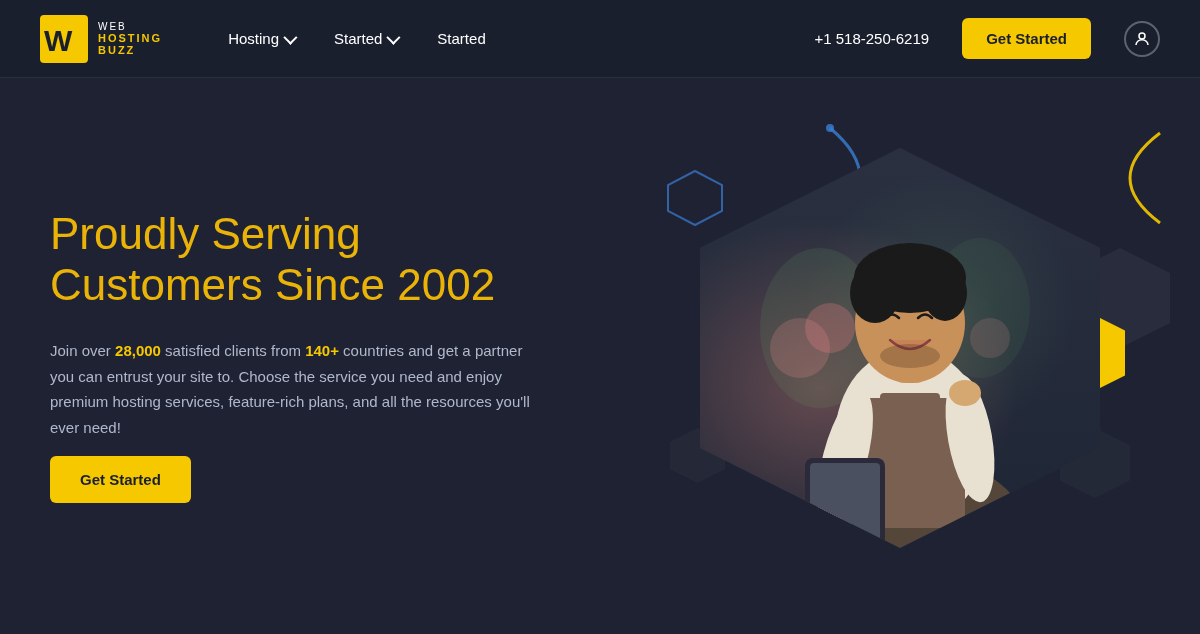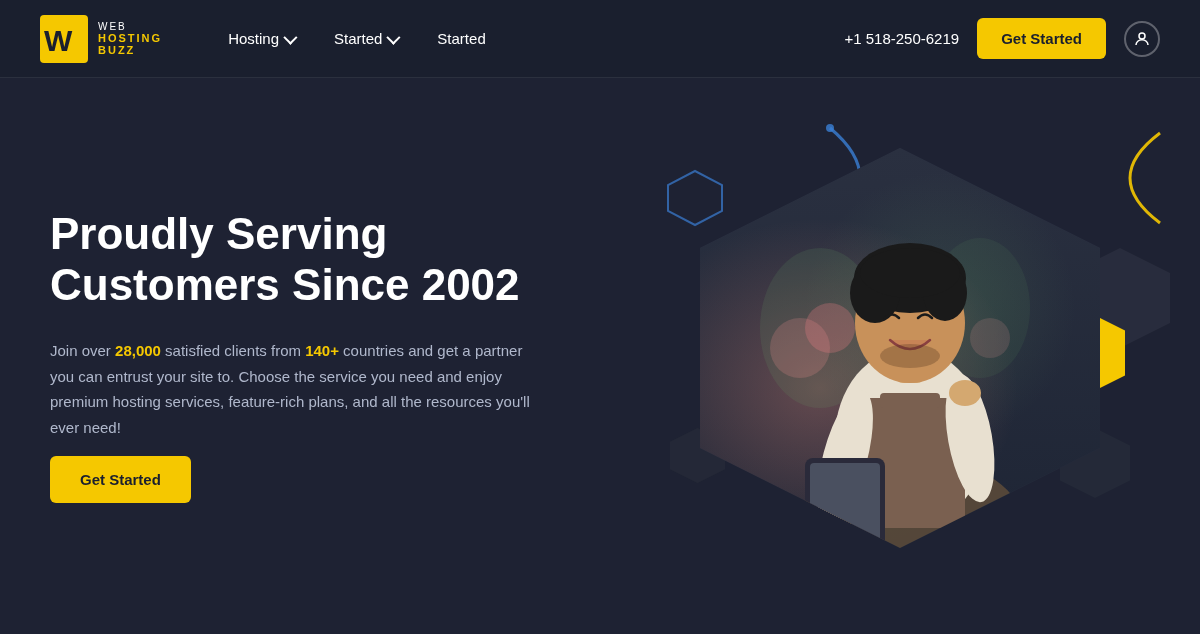--- a/index.html
+++ b/index.html
@@ -57,21 +57,21 @@
       height: 10px;
       border-right: 2px solid #fff;
       border-bottom: 2px solid #fff;
       transform: rotate(45deg) translateY(-2px);
       display: inline-block;
     }
 
     .nav-right {
       display: flex;
       align-items: center;
-      gap: 18px;
+      gap: 33px;
     }
     .phone {
       color: #fff;
       font-size: 15px;
       font-weight: 500;
     }
     .btn-get-started-nav {
       background: #f5c800;
       color: #1a1f2e;
       font-weight: 700;
@@ -111,24 +111,24 @@
 
     
     .hero-content {
       position: relative;
       z-index: 5;
       padding-left: 50px;
       max-width: 580px;
     }
     .hero-title {
       font-size: 44px;
-      font-weight: 700;
+      font-weight: 400;
       line-height: 1.15;
       margin-bottom: 28px;
-      color: #ffffff;
+      color: #eab308;
     }
     .hero-subtitle {
       font-size: 15px;
       line-height: 1.7;
       color: #b0b8cc;
       margin-bottom: 16px;
       max-width: 500px;
     }
     .hero-subtitle .highlight {
       color: #f5c800;

